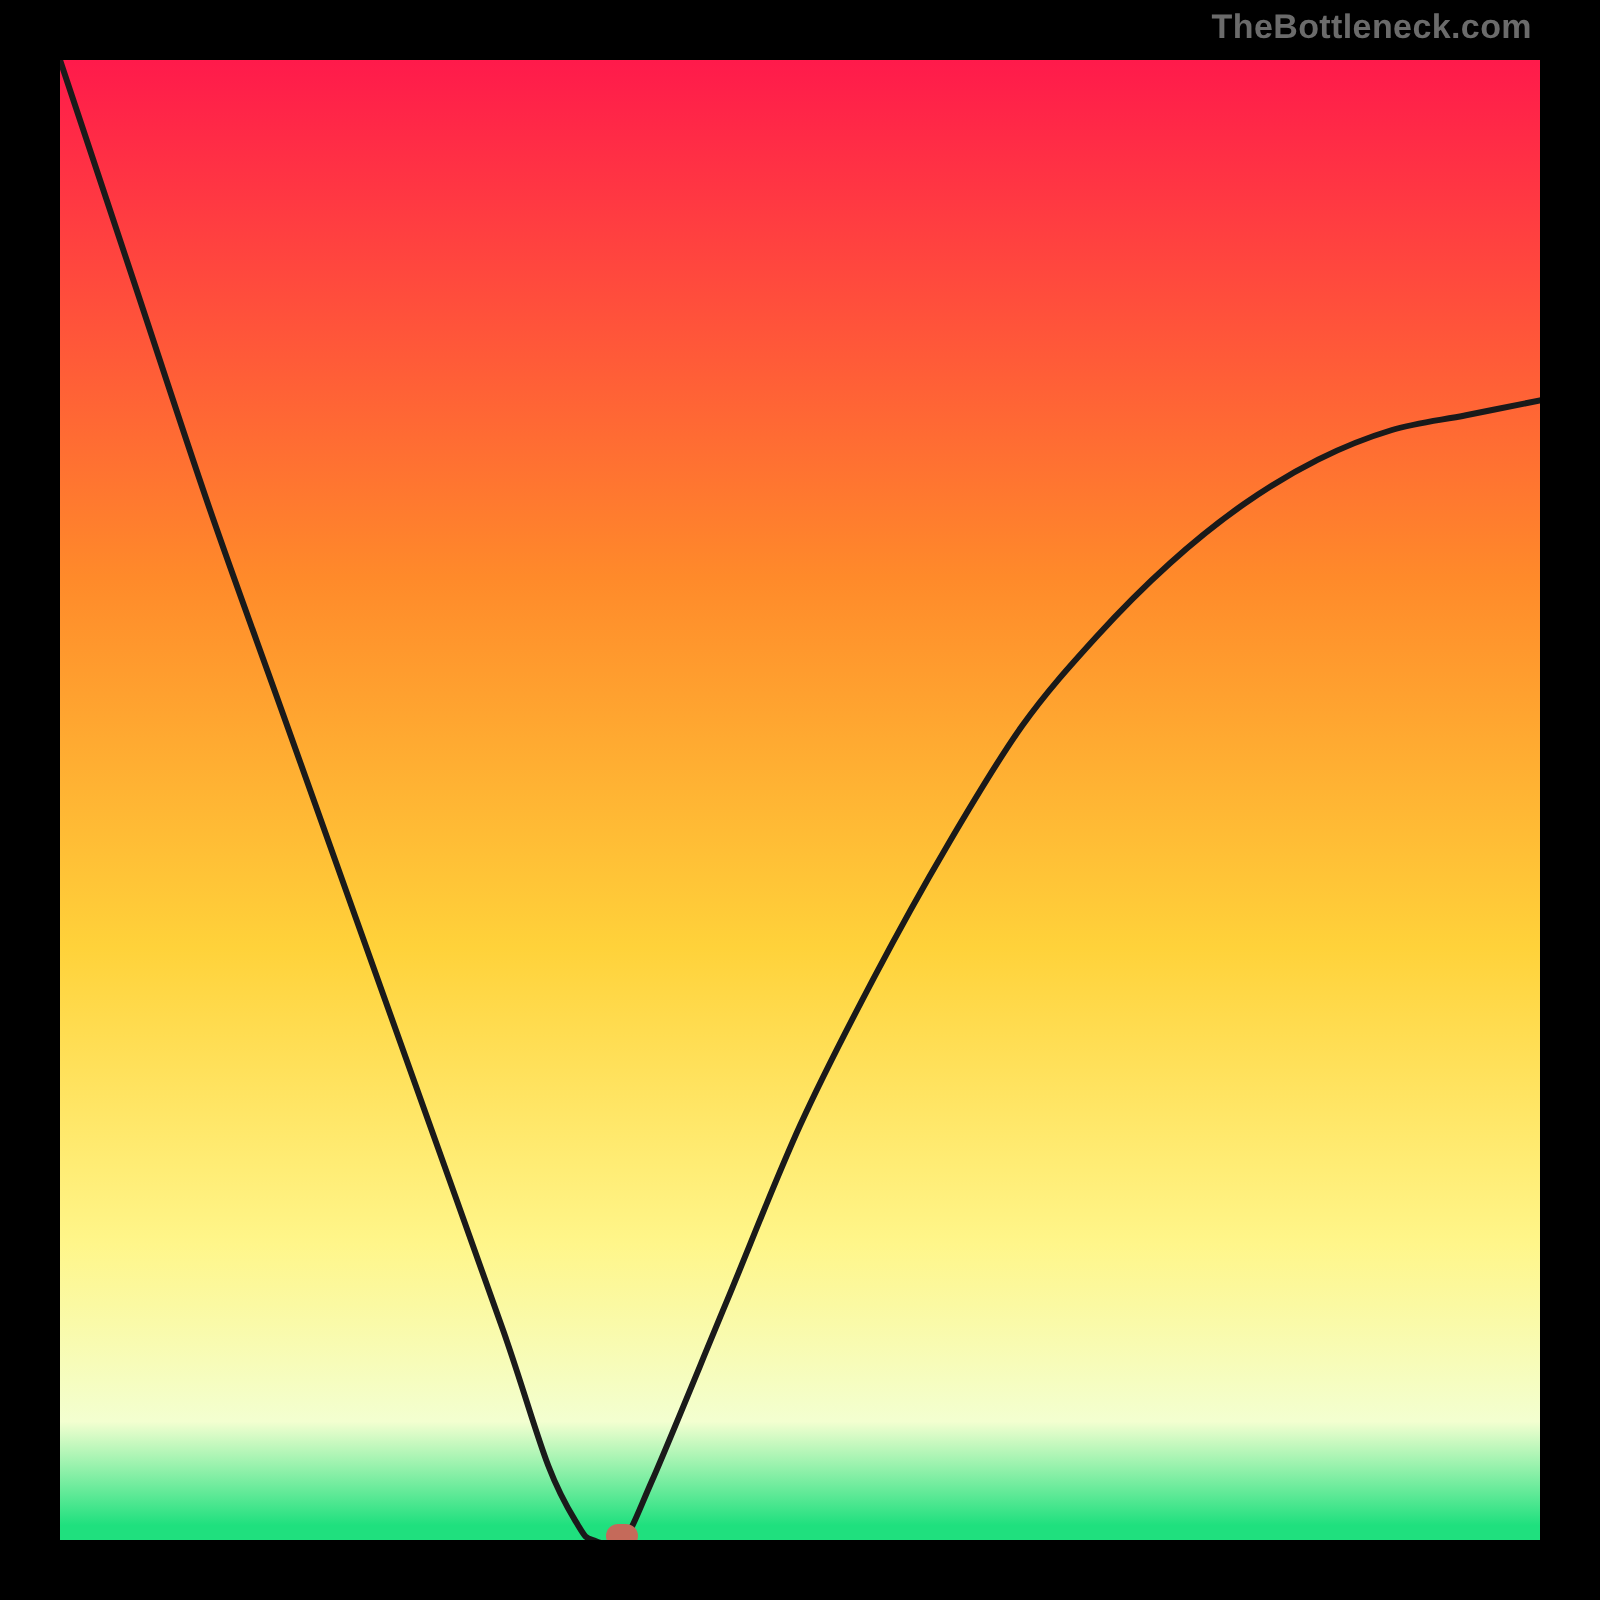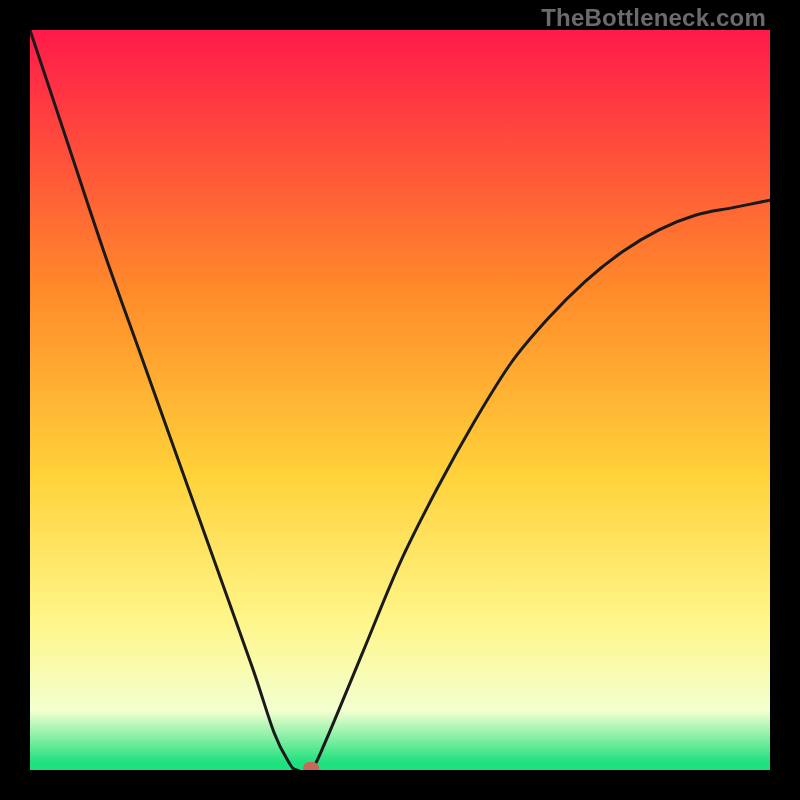--- a/index.html
+++ b/index.html
@@ -31,21 +31,21 @@
     left: 0;
     top: 0;
     width: 740px;
     height: 740px;
   }
   .watermark {
     position: absolute;
     top: 4px;
     right: 34px;
     font-family: Arial, Helvetica, sans-serif;
-    font-size: 24px;
+    font-size: 17px;
     font-weight: 600;
     color: #6b6b6b;
     letter-spacing: 0.2px;
   }
   .curve-svg {
     position: absolute;
     left: 0;
     top: 0;
     width: 740px;
     height: 740px;

